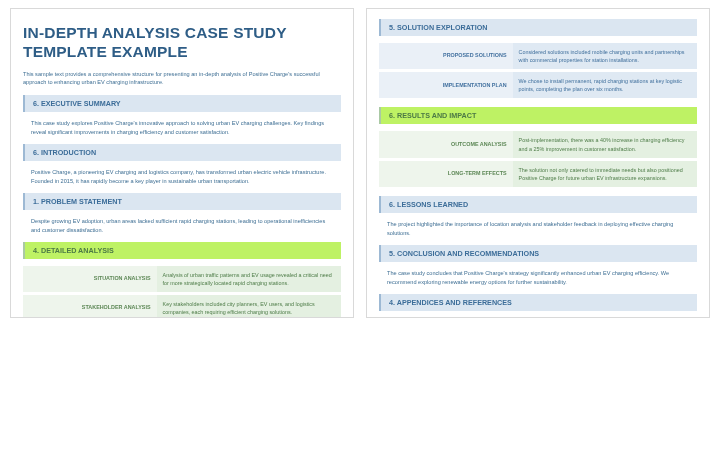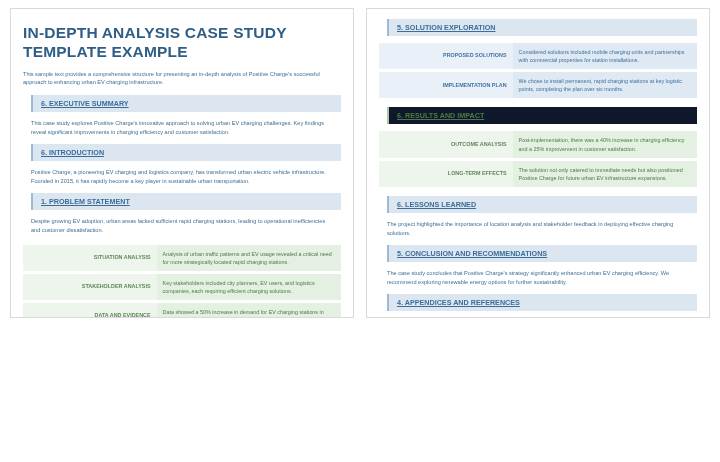--- a/index.html
+++ b/index.html
@@ -46,31 +46,30 @@
     font-size: 5.6px;
     line-height: 1.55;
     margin-bottom: 8px;
   }
 
   
   .sec {
     font-size: 7.2px;
     font-weight: bold;
     padding: 4px 8px;
-    margin: 0 0 4px 8px;
+    margin: 0 0 4px 0;
     box-sizing: border-box;
-    text-decoration: underline;
   }
   .sec-blue {
     background: #dbe6f1;
     color: #3c6d99;
     border-left: 2px solid #9db9d4;
   }
   .sec-green {
-    background: #0f172a;
+    background: #bef264;
     color: #4c7a45;
     border-left: 2px solid #aac9a4;
   }
 
   .body-text {
     color: #3f6f94;
     font-size: 5.6px;
     line-height: 1.6;
     padding: 3px 8px 7px 8px;
   }
@@ -123,20 +122,21 @@
 
     <div class="sec sec-blue">6. EXECUTIVE SUMMARY</div>
     <div class="body-text">This case study explores Positive Charge's innovative approach to solving urban EV charging challenges. Key findings reveal significant improvements in charging efficiency and customer satisfaction.</div>
 
     <div class="sec sec-blue">6. INTRODUCTION</div>
     <div class="body-text">Positive Charge, a pioneering EV charging and logistics company, has transformed urban electric vehicle infrastructure. Founded in 2015, it has rapidly become a key player in sustainable urban transportation.</div>
 
     <div class="sec sec-blue">1. PROBLEM STATEMENT</div>
     <div class="body-text">Despite growing EV adoption, urban areas lacked sufficient rapid charging stations, leading to operational inefficiencies and customer dissatisfaction.</div>
 
+    <div class="sec sec-green">4. DETAILED ANALYSIS</div>
     <div class="spacer-xs"></div>
 
     <div class="subrow green">
       <div class="sublabel">SITUATION ANALYSIS</div>
       <div class="subtext">Analysis of urban traffic patterns and EV usage revealed a critical need for more strategically located rapid charging stations.</div>
     </div>
     <div class="subrow green">
       <div class="sublabel">STAKEHOLDER ANALYSIS</div>
       <div class="subtext">Key stakeholders included city planners, EV users, and logistics companies, each requiring efficient charging solutions.</div>
     </div>

